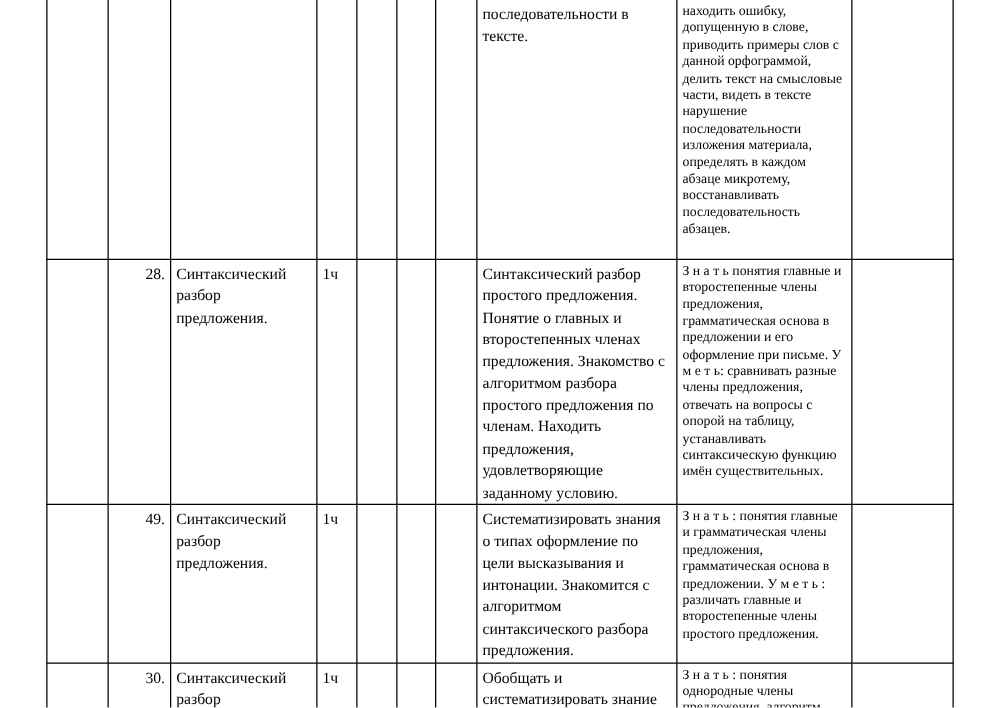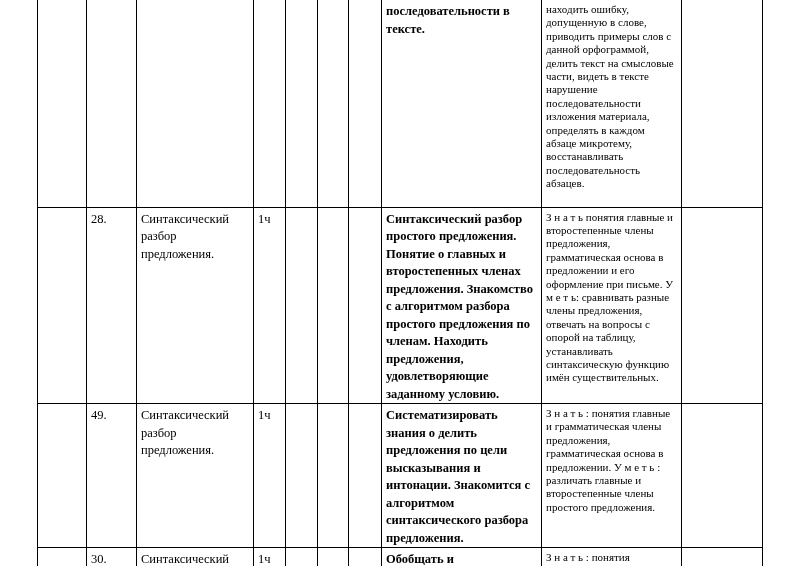--- a/index.html
+++ b/index.html
@@ -23,24 +23,24 @@
   .doc-table td {
     border: 1px solid #000;
     vertical-align: top;
     font-size: 12.5px;
     padding: 3px 4px 0 4px;
     overflow: hidden;
     word-wrap: break-word;
   }
   
   .doc-table tr.row-cont td { border-top: none; }
-  td.c-num   { text-align: left; line-height: 17px; }
+  td.c-num   { text-align: right; line-height: 17px; }
   td.c-topic { line-height: 17.5px; margin-top: 12px; }
   td.c-hours { line-height: 17.5px; }
-  td.c-content { line-height: 17.5px; font-weight: bold; }
+  td.c-content { line-height: 17.5px; }
   td.c-req   { line-height: 13.4px; font-size: 11px; }
 </style>
 </head>
 <body>
 
 <table class="doc-table">
   <colgroup>
     <col style="width:49px">
     <col style="width:50px">
     <col style="width:117px">
@@ -81,21 +81,21 @@
     </tr>
 
     <tr style="height:123px">
       <td class="c-blank"></td>
       <td class="c-num">49.</td>
       <td class="c-topic">Синтаксический разбор предложения.</td>
       <td class="c-hours">1ч</td>
       <td class="c-blank"></td>
       <td class="c-blank"></td>
       <td class="c-blank"></td>
-      <td class="c-content">Систематизировать знания о делить  предложения по цели высказывания и интонации. Знакомится с алгоритмом синтаксического разбора предложения.</td>
+      <td class="c-content">Систематизировать знания о типах  оформление по цели высказывания и интонации. Знакомится с алгоритмом синтаксического разбора предложения.</td>
       <td class="c-req">З н а т ь :  понятия главные и грамматическая члены предложения, грамматическая основа в предложении. У м е т ь :  различать главные и второстепенные члены простого предложения.</td>
       <td class="c-blank"></td>
     </tr>
 
     <tr style="height:140px">
       <td class="c-blank"></td>
       <td class="c-num">30.</td>
       <td class="c-topic">Синтаксический разбор предложения.</td>
       <td class="c-hours">1ч</td>
       <td class="c-blank"></td>

